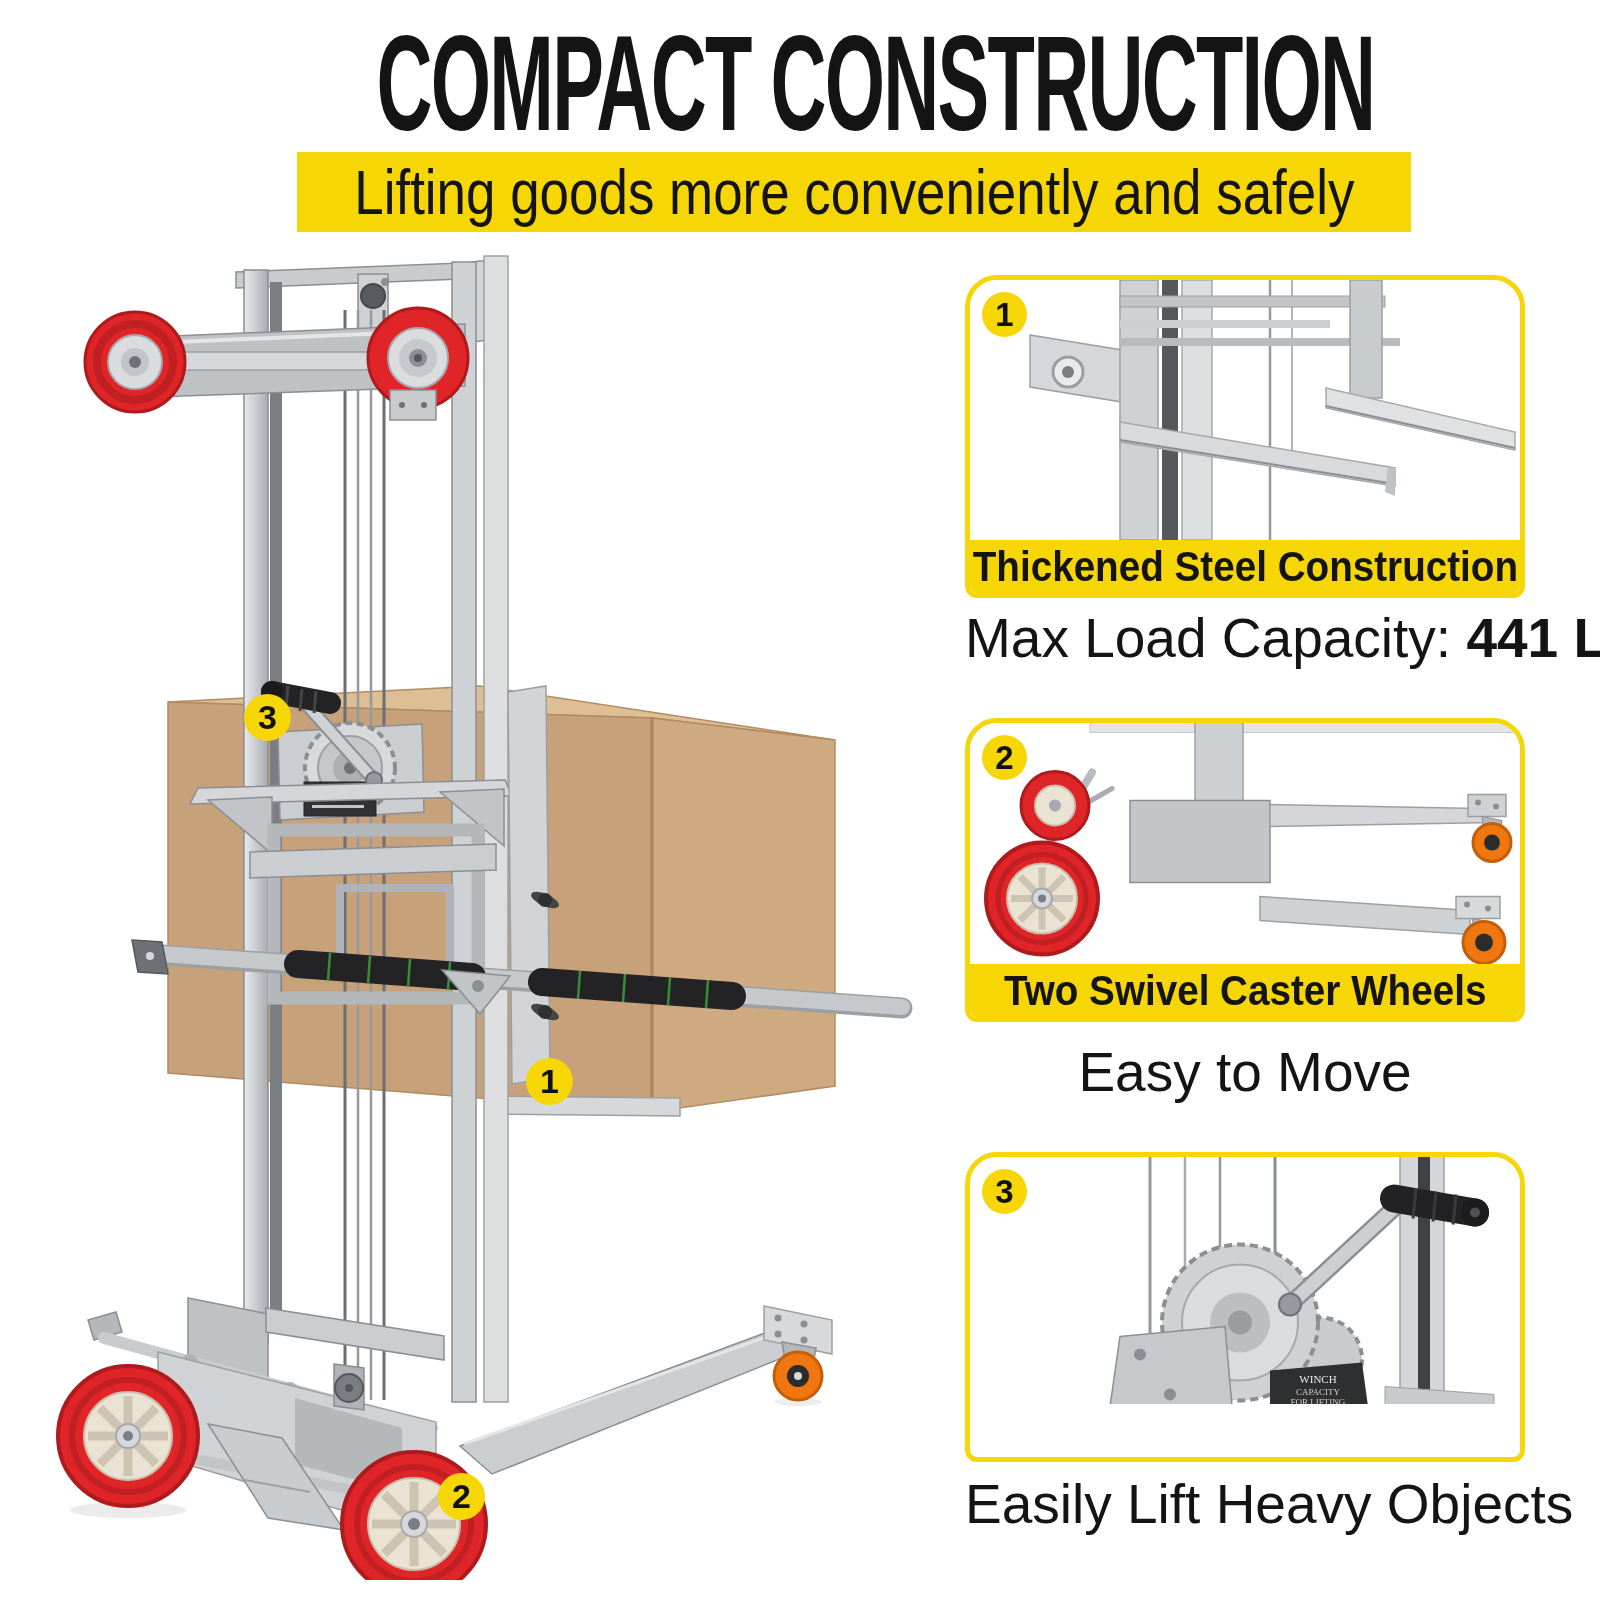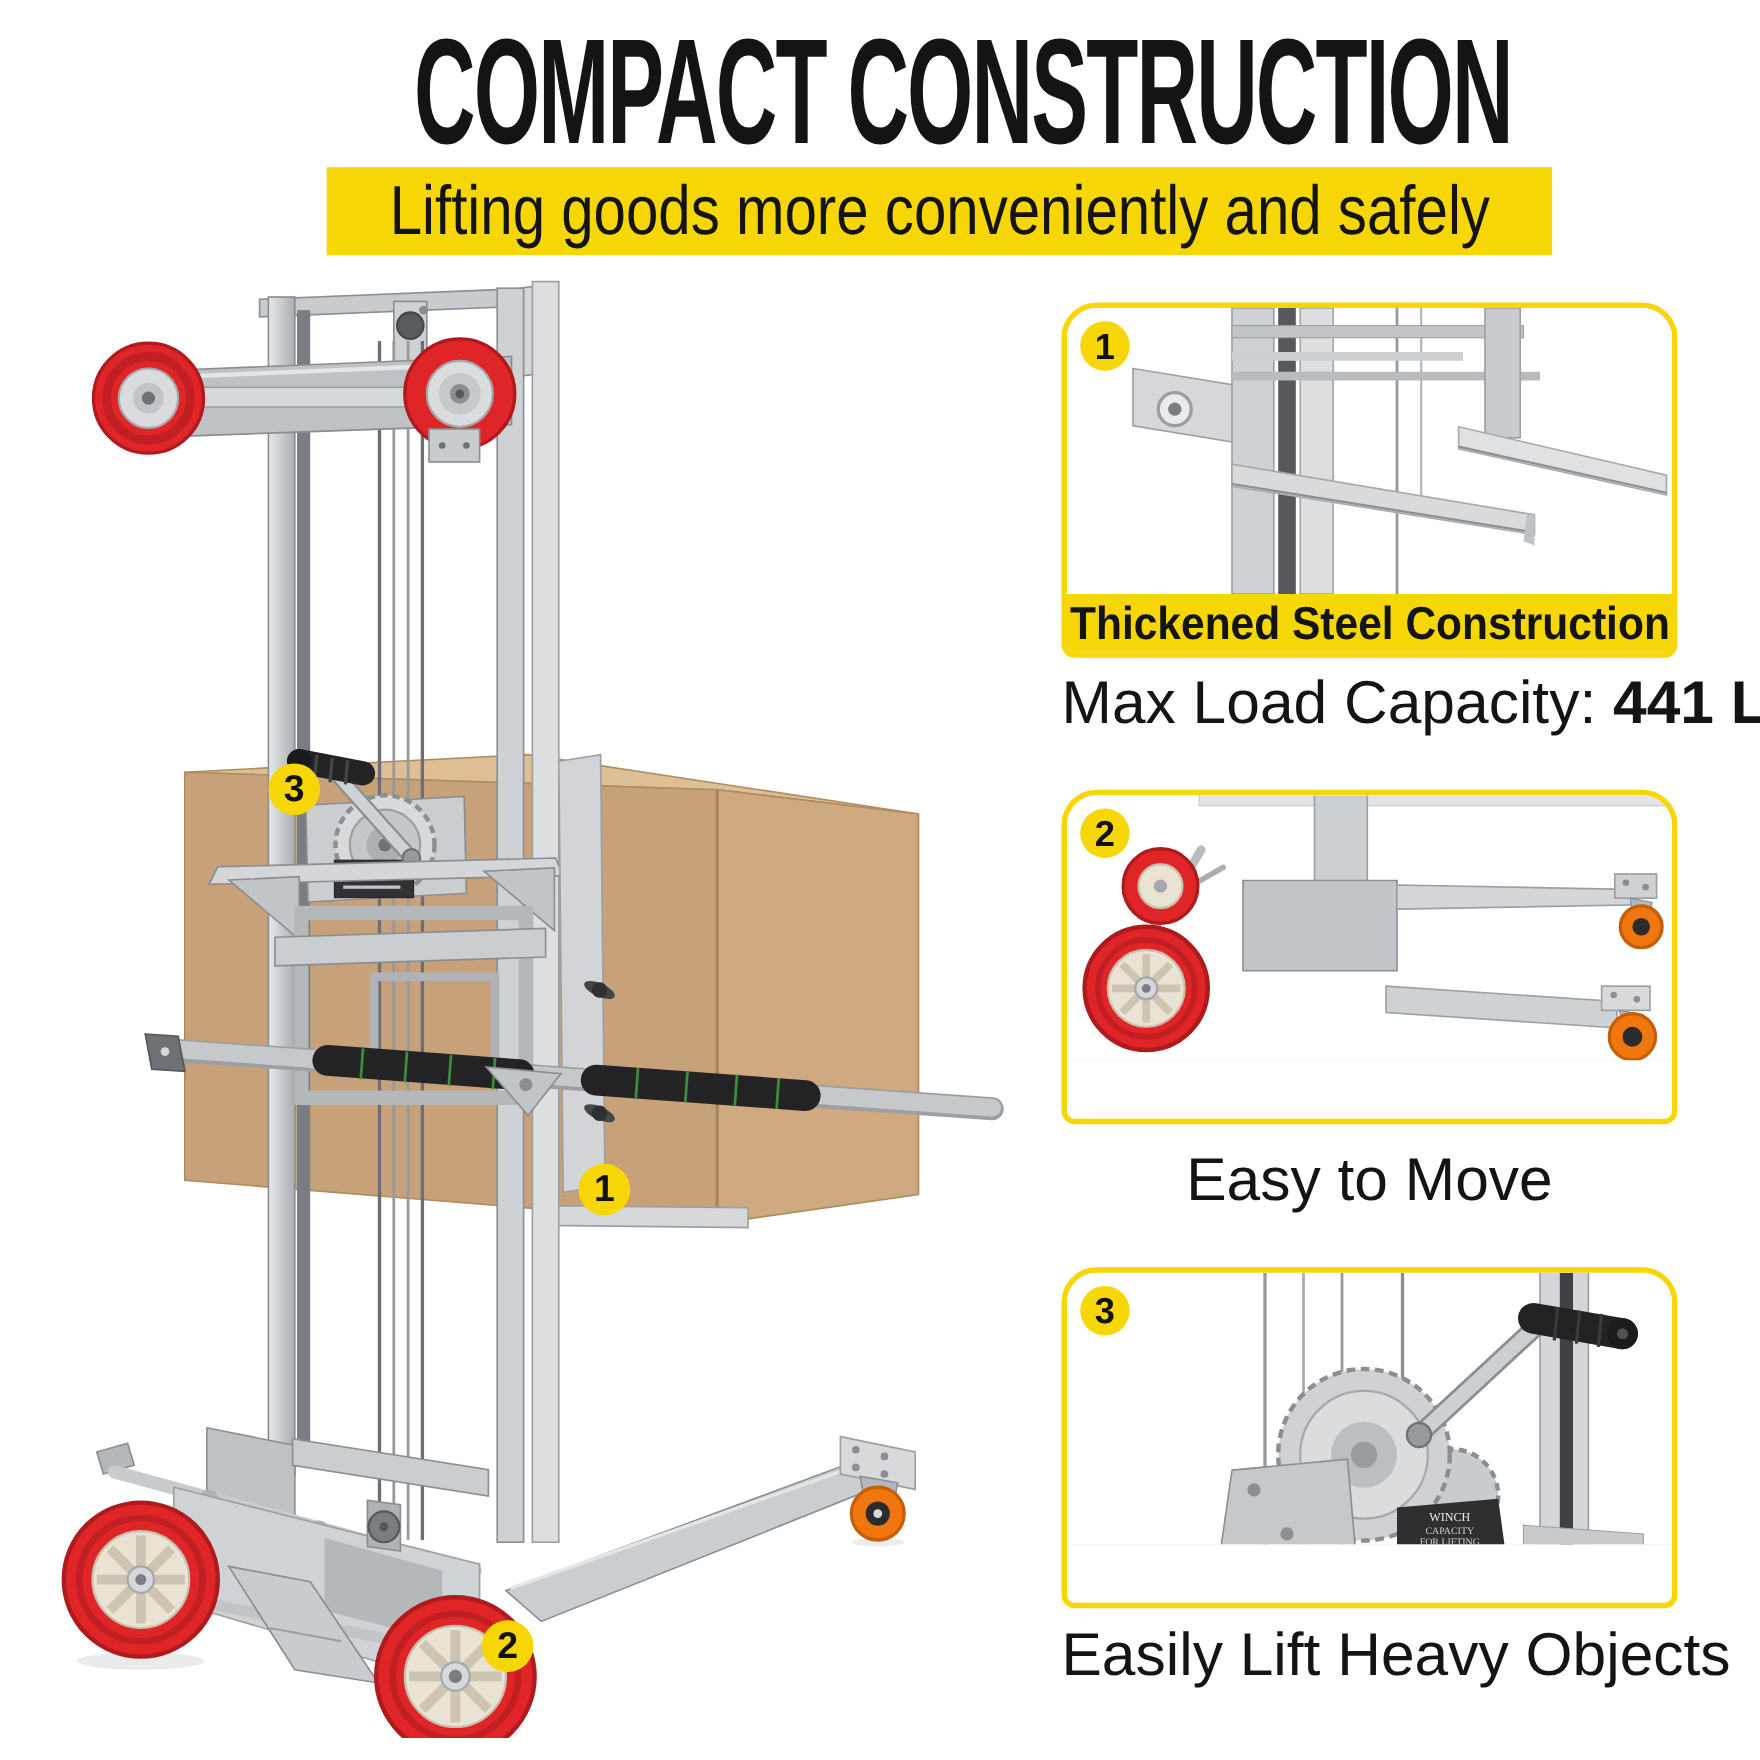--- a/index.html
+++ b/index.html
@@ -322,20 +322,23 @@
         <g stroke="#CDC4B1" stroke-width="7">
           <line x1="72" y1="147" x2="72" y2="209"></line>
             <line x1="41" y1="178" x2="103" y2="178"></line>
           <line x1="50" y1="156" x2="94" y2="200"></line>
             <line x1="94" y1="156" x2="50" y2="200"></line>
         </g>
         <circle cx="72" cy="178" r="10" fill="#D6D8DB" stroke="#A6A9AC" stroke-width="2"></circle>
         <circle cx="72" cy="178" r="4" fill="#7A7D81"></circle>
       </svg>
     </div>
+    <div class="banner">
+      <span>Two Swivel Caster Wheels</span>
+    </div>
   </div>
   <div class="abs caption cap2">
     <span>Easy to Move</span>
   </div>
 
   <div class="abs panel p3">
     <div class="badge">
       <span>3</span>
     </div>
     <div class="photo">

